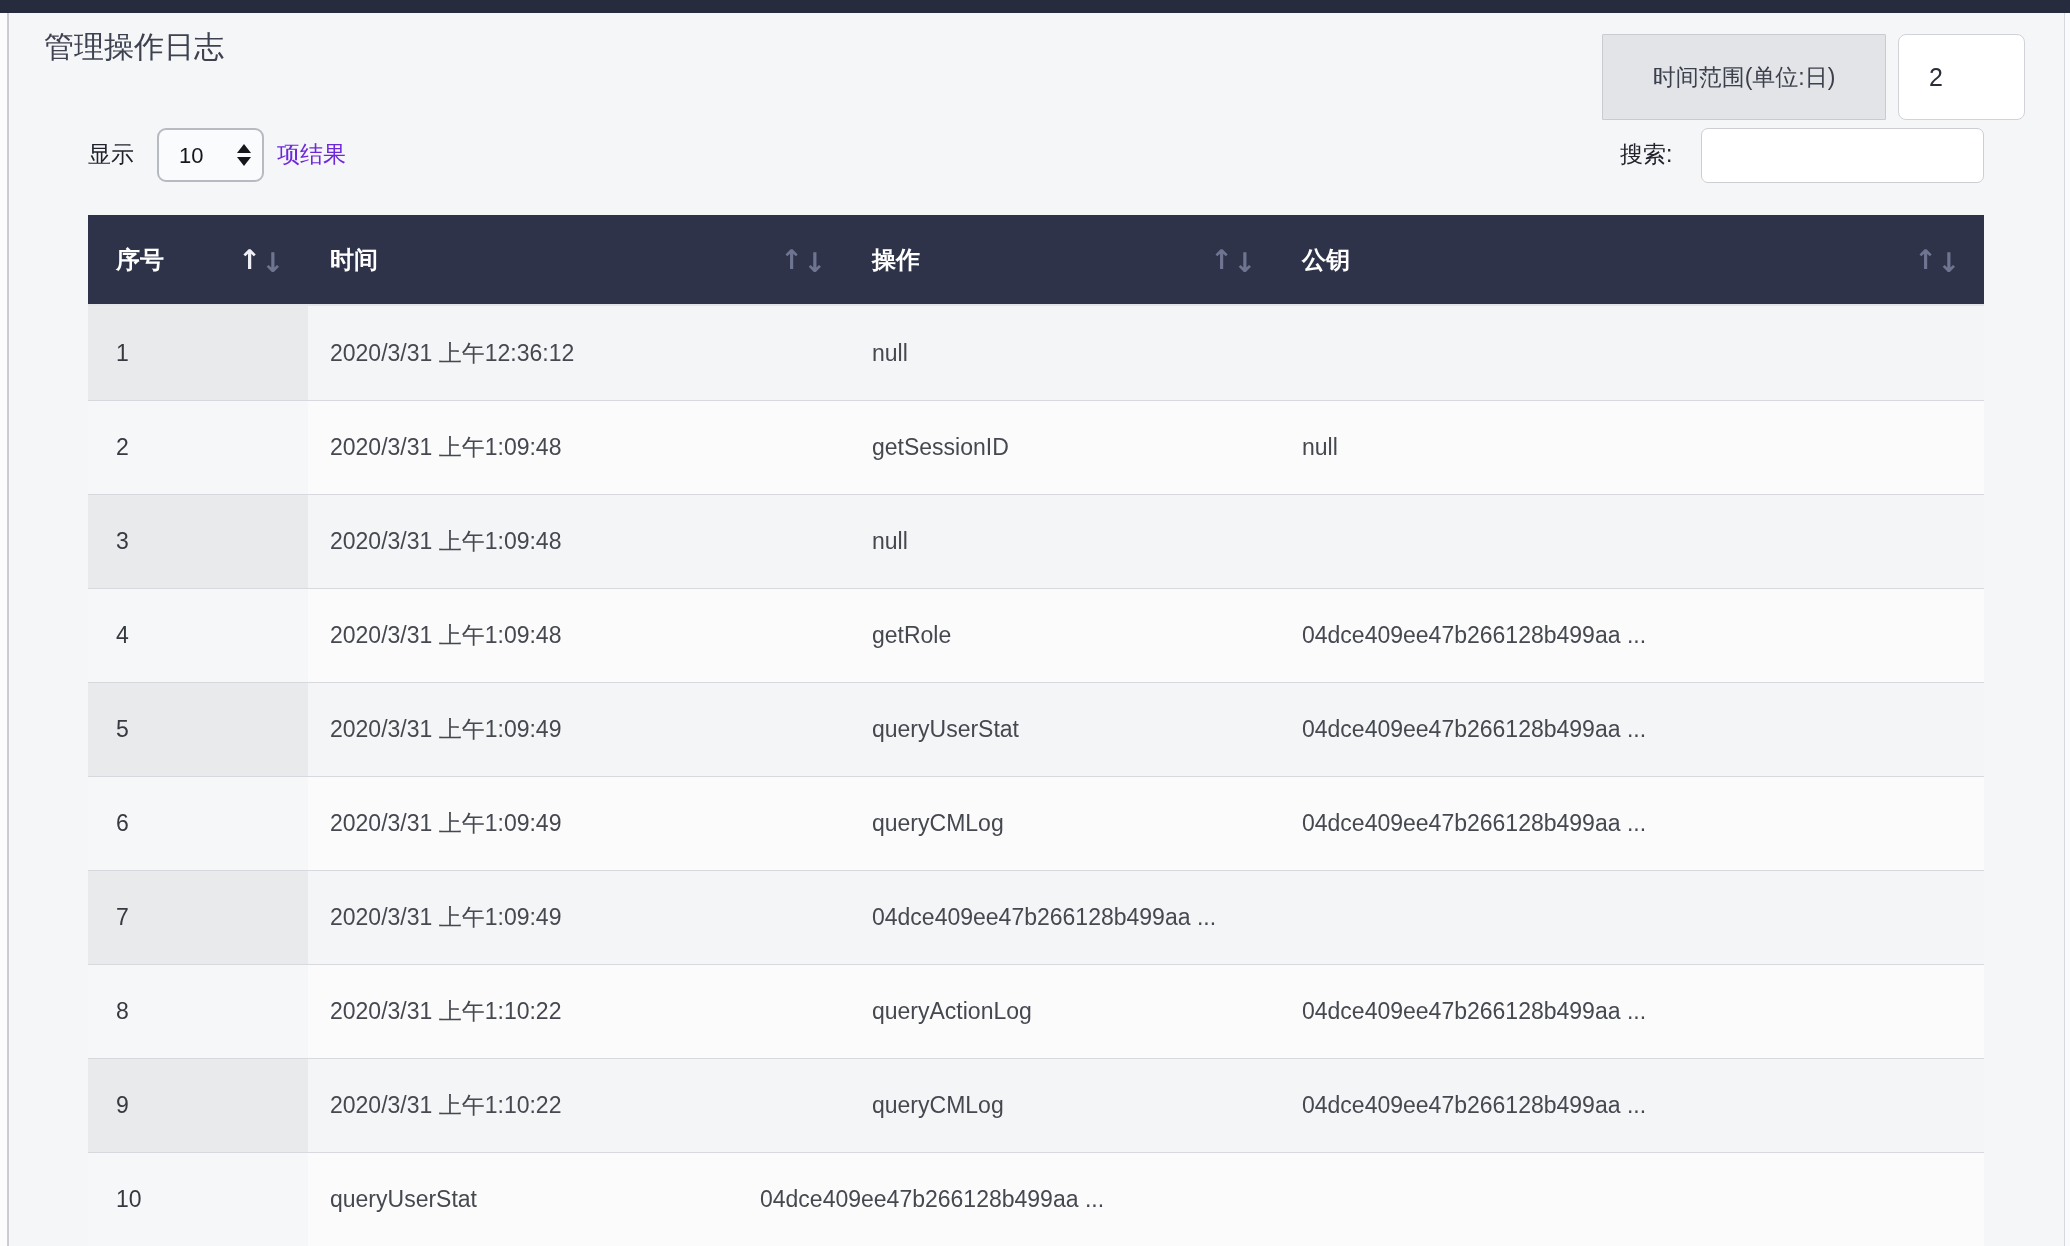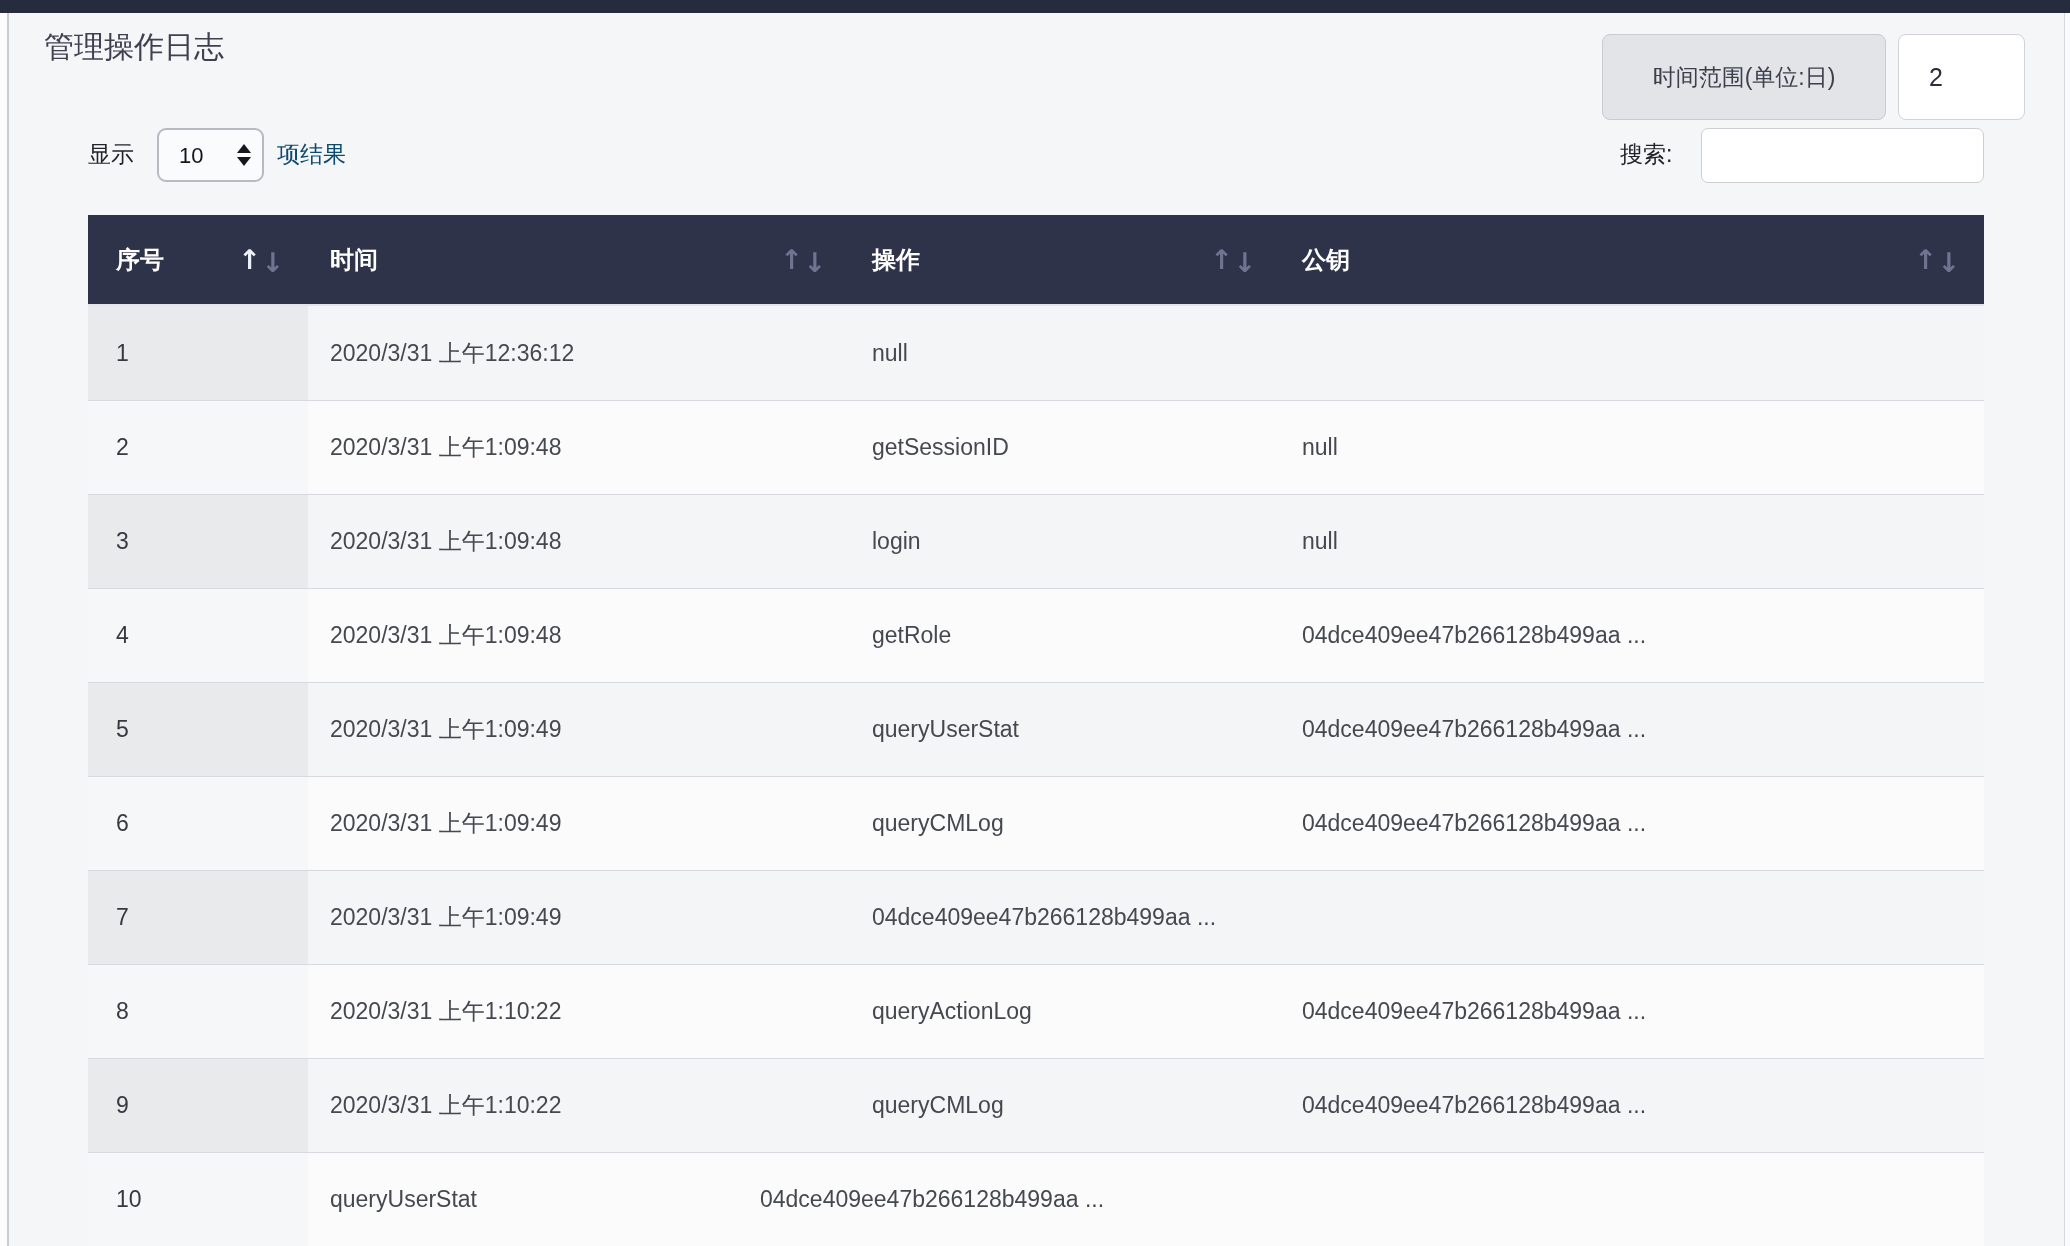--- a/index.html
+++ b/index.html
@@ -9,21 +9,21 @@
     font-family:"Liberation Sans","DejaVu Sans",sans-serif;
   }
   .topbar{position:absolute;left:0;top:0;width:2070px;height:13px;background:#272b3e;}
   .left-gutter{position:absolute;left:0;top:13px;bottom:0;width:7px;background:#fcfcfd;border-right:2px solid #caccd1;}
   .right-gutter{position:absolute;right:0;top:13px;bottom:0;width:5px;background:#fafbfc;border-left:1px solid #d6d8dc;}
 
   .page-title{position:absolute;left:44px;top:27px;font-size:30px;color:#3e4250;}
 
   .time-range-label{
     position:absolute;left:1602px;top:34px;width:284px;height:86px;box-sizing:border-box;
-    background:#e3e4e8;border:1px solid #c9cbd1;border-radius:8px;
+    background:#e3e4e8;border:1px solid #c9cbd1;border-radius:1px;
     display:flex;align-items:center;justify-content:center;
     font-size:23px;color:#3c404c;
   }
   .time-range-input{
     position:absolute;left:1898px;top:34px;width:127px;height:86px;box-sizing:border-box;
     background:#ffffff;border:1px solid #d1d3d8;border-radius:8px;
     font-size:25px;color:#2b2e38;padding:0 0 0 30px;outline:none;
     font-family:"Liberation Sans","DejaVu Sans",sans-serif;
   }
 
@@ -33,21 +33,21 @@
     width:100%;height:100%;box-sizing:border-box;
     appearance:none;-webkit-appearance:none;-moz-appearance:none;
     background:#fafbfc;border:2px solid #b7bac1;border-radius:9px;
     font-size:22px;padding-left:20px;color:#14161c;outline:none;
     font-family:"Liberation Sans","DejaVu Sans",sans-serif;
   }
   .spinner{position:absolute;right:13px;top:50%;transform:translateY(-50%);
     display:flex;flex-direction:column;gap:4px;pointer-events:none;}
   .spinner .tri-up{width:0;height:0;border-left:7px solid transparent;border-right:7px solid transparent;border-bottom:9px solid #15171d;}
   .spinner .tri-down{width:0;height:0;border-left:7px solid transparent;border-right:7px solid transparent;border-top:9px solid #15171d;}
-  .results-label{position:absolute;left:277px;top:139px;font-size:23px;color:#0c4a6e;}
+  .results-label{position:absolute;left:277px;top:139px;font-size:23px;color:#6d28d9;}
 
   .search-label{position:absolute;left:1620px;top:139px;font-size:23px;color:#20232b;}
   .search-input{
     position:absolute;left:1701px;top:128px;width:283px;height:55px;box-sizing:border-box;
     background:#ffffff;border:1px solid #ccced4;border-radius:7px;
     padding:0 14px;font-size:22px;outline:none;
     font-family:"Liberation Sans","DejaVu Sans",sans-serif;
   }
 
   .log-table{position:absolute;left:88px;top:215px;width:1896px;}
@@ -146,21 +146,20 @@
   <div class="tr even">
     <div class="td c0 cell-index">2</div>
     <div class="td c1 cell-time">2020/3/31 上午1:09:48</div>
     <div class="td c2 cell-operation">getSessionID</div>
     <div class="td c3 cell-pubkey">null</div>
   </div>
 
   <div class="tr odd">
     <div class="td c0 cell-index">3</div>
     <div class="td c1 cell-time">2020/3/31 上午1:09:48</div>
-    <div class="td c2 cell-operation">login</div>
     <div class="td c3 cell-pubkey">null</div>
   </div>
 
   <div class="tr even">
     <div class="td c0 cell-index">4</div>
     <div class="td c1 cell-time">2020/3/31 上午1:09:48</div>
     <div class="td c2 cell-operation">getRole</div>
     <div class="td c3 cell-pubkey">04dce409ee47b266128b499aa ...</div>
   </div>
 

